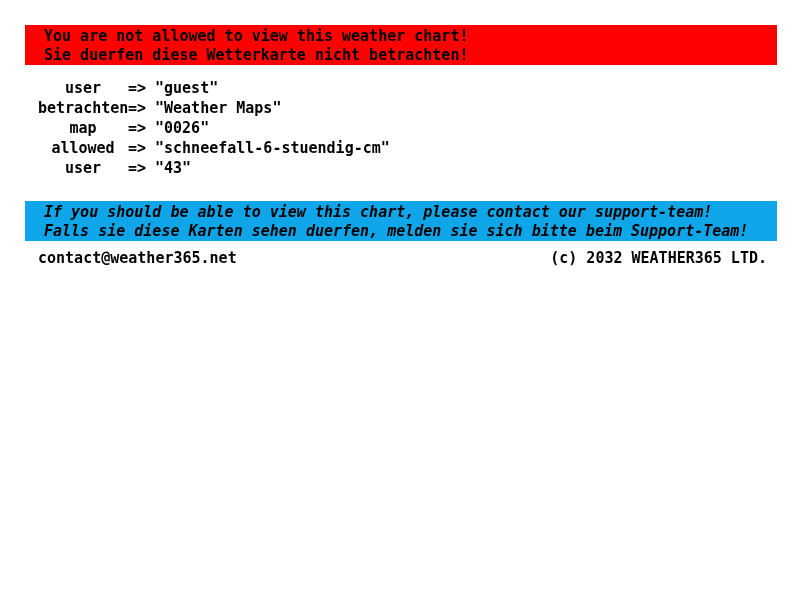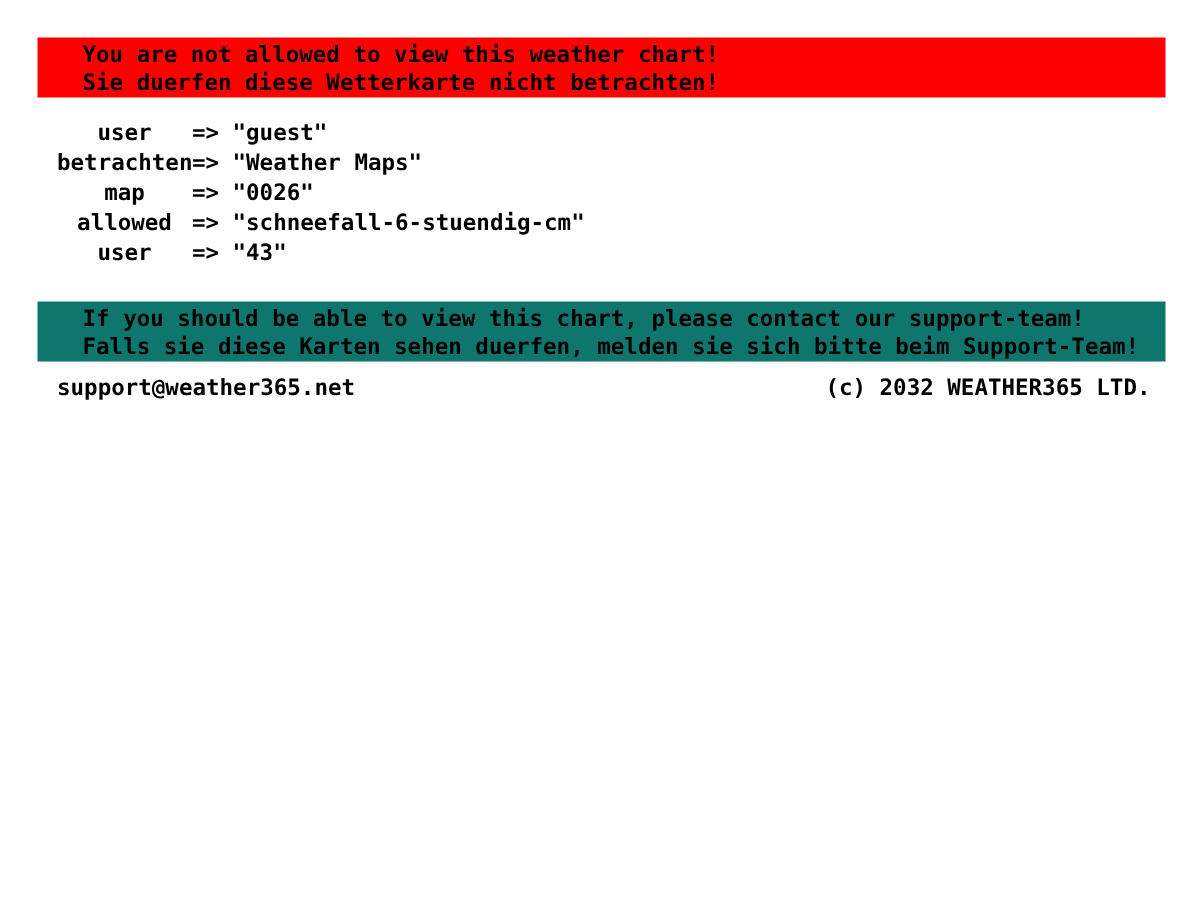--- a/index.html
+++ b/index.html
@@ -17,27 +17,27 @@
     position: relative;
     width: 800px;
     height: 600px;
     background: #ffffff;
   }
   .banner {
     position: absolute;
     left: 25px;
     width: 752px;
     height: 40px;
-    padding: 2px 0 0 30px;
+    padding: 2px 0 0 19px;
     line-height: 19px;
     white-space: nowrap;
     overflow: hidden;
   }
   .banner-red   { top: 25px;  background: #ff0000; }
-  .banner-green { top: 201px; background: #0f766e; }
+  .banner-green { top: 201px; background: #0ea5e9; font-style: italic; }
   .kv {
     position: absolute;
     left: 38px;
     top: 78px;
     line-height: 20px;
     white-space: nowrap;
   }
   .kv-key   { display: inline-block; width: 90px; text-align: center; }
   .kv-arrow { display: inline-block; width: 27px; }
   .footer-row {
@@ -78,17 +78,17 @@
       <span class="kv-key">user</span><span class="kv-arrow">=&gt;</span><span class="kv-value">"43"</span>
     </div>
   </div>
 
   <div class="banner banner-green">
     <div class="banner-line">If you should be able to view this chart, please contact our support-team!</div>
     <div class="banner-line">Falls sie diese Karten sehen duerfen, melden sie sich bitte beim Support-Team!</div>
   </div>
 
   <div class="footer-row">
-    <span>support@weather365.net</span>
+    <span>contact@weather365.net</span>
     <span>(c) 2032 WEATHER365 LTD.</span>
   </div>
 
 </div>
 
 </body></html>

